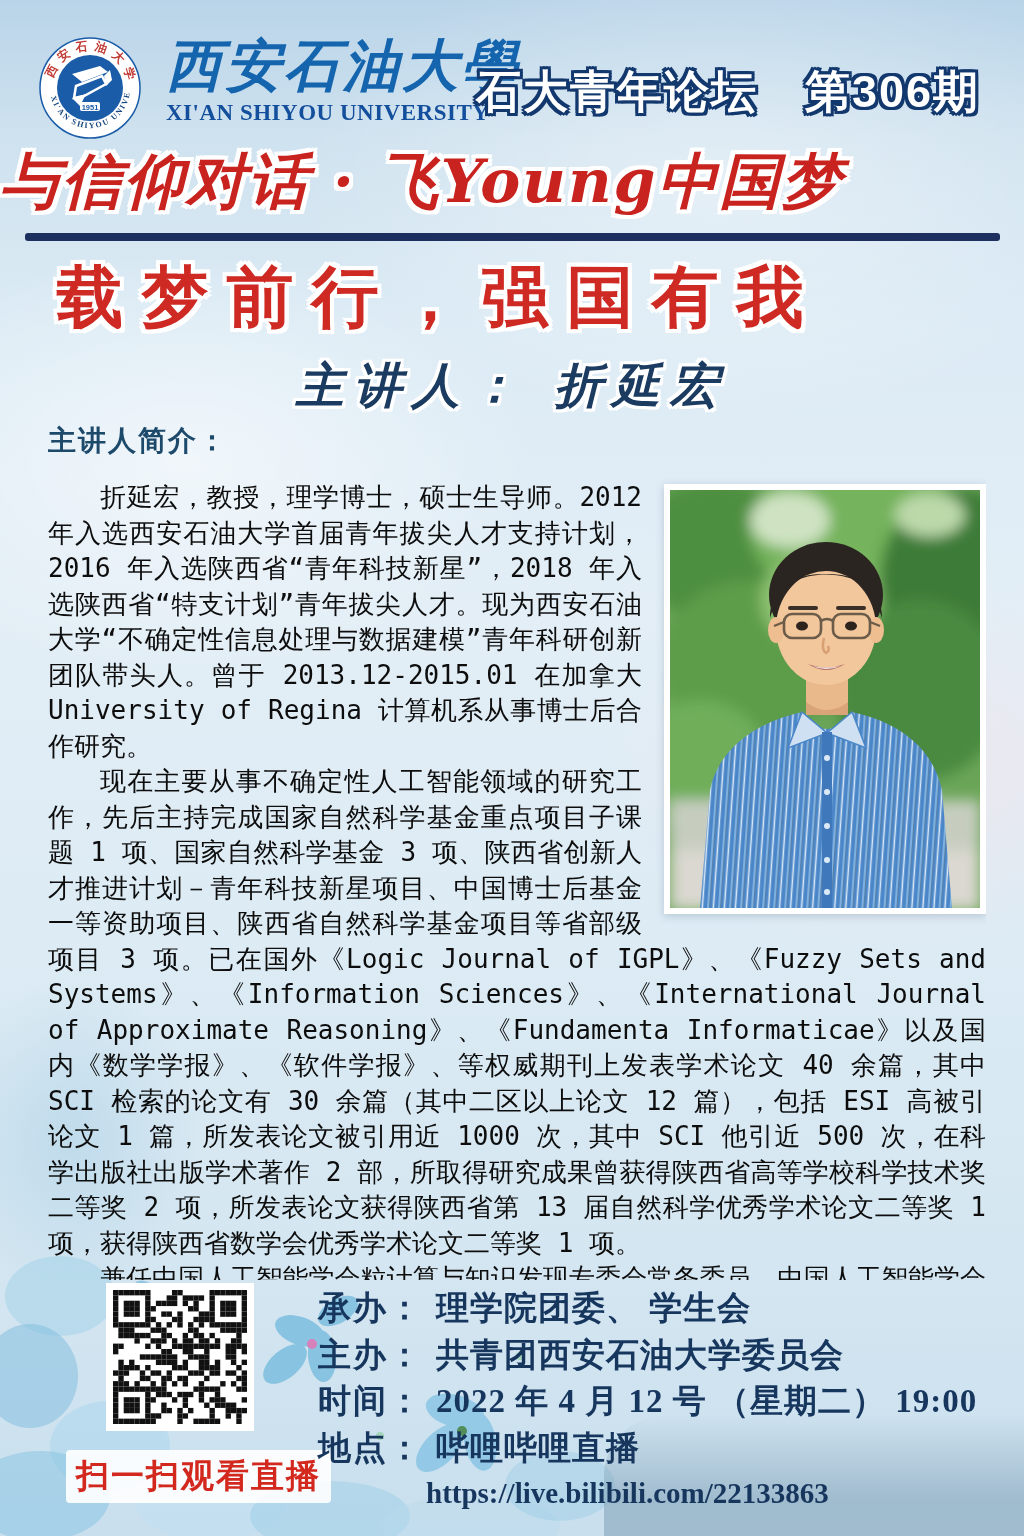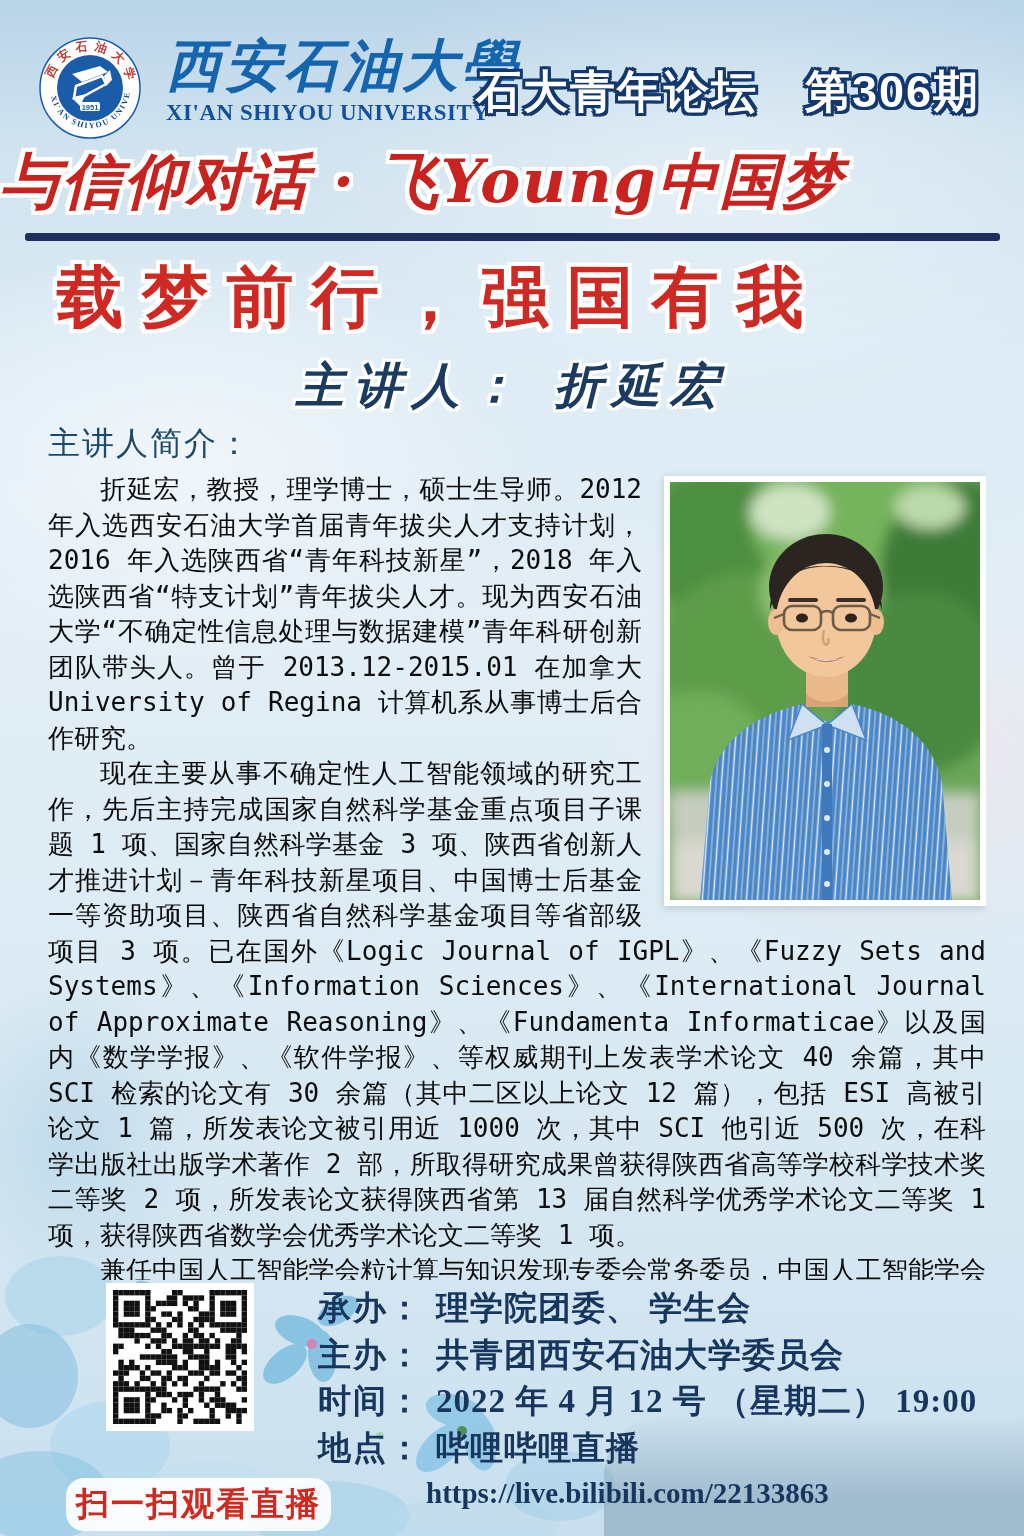--- a/index.html
+++ b/index.html
@@ -49,35 +49,35 @@
     font-family:"DejaVu Serif","Liberation Serif",serif;
     font-size:67px;font-weight:900;color:#ce2a23;letter-spacing:18px;white-space:nowrap;}
   .speaker-line{
     position:absolute;left:0;top:346px;width:1024px;text-align:center;
     font-family:"DejaVu Serif","Liberation Serif",serif;font-style:italic;
     font-size:48px;font-weight:900;color:#1b3c60;letter-spacing:10px;white-space:nowrap;
     text-shadow:-3px -3px 0 #fff,3px -3px 0 #fff,-3px 3px 0 #fff,3px 3px 0 #fff,
                  0 -3px 0 #fff,0 3px 0 #fff,-3px 0 0 #fff,3px 0 0 #fff;margin-top:8px;}
   
   .bio{position:absolute;left:48px;top:422px;width:938px;height:858px;overflow:hidden;}
-  .bio-heading{font-size:32px;font-weight:400;color:#1d4a6b;letter-spacing:2px;margin:0 0 6px 0;}
+  .bio-heading{font-size:28px;font-weight:700;color:#1d4a6b;letter-spacing:2px;margin:0 0 20px 0;}
   .bio-body{
     font-family:"DejaVu Sans Mono","Liberation Mono",monospace;
     font-size:26px;line-height:35.5px;color:#0d0d0d;text-align:justify;}
   .bio-body p{margin:0;text-indent:2em;}
   .photo-frame{
     float:right;width:310px;height:418px;background:#fff;padding:6px;
     margin:4px 0 8px 22px;box-shadow:0 2px 8px rgba(60,90,120,.25);}
   .photo-frame svg{display:block;width:310px;height:418px;}
   
   .qr-box{position:absolute;left:106px;top:1283px;width:134px;height:134px;background:#fff;padding:7px;}
   .scan-hint{
     position:absolute;left:66px;top:1450px;
     font-size:33px;font-weight:900;color:#d3281e;letter-spacing:2px;white-space:nowrap;
-    background:rgba(255,255,255,.9);padding:4px 10px;border-radius:18px;margin-top:28px;}
+    background:rgba(255,255,255,.9);padding:4px 10px;border-radius:4px;}
   .info{position:absolute;left:318px;top:1285px;width:680px;color:#17365e;
     font-family:"Liberation Serif","DejaVu Serif",serif;font-weight:bold;}
   .info-row{display:flex;font-size:33px;line-height:46.5px;white-space:nowrap;}
   .info-label{width:118px;letter-spacing:2px;}
   .info-value{letter-spacing:1px;}
   .live-url{
     display:block;margin-top:6px;padding-left:108px;
     font-family:Liberation Serif, serif;
     font-size:29px;font-weight:bold;color:#17365e;text-decoration:none;white-space:nowrap;}
 </style>

